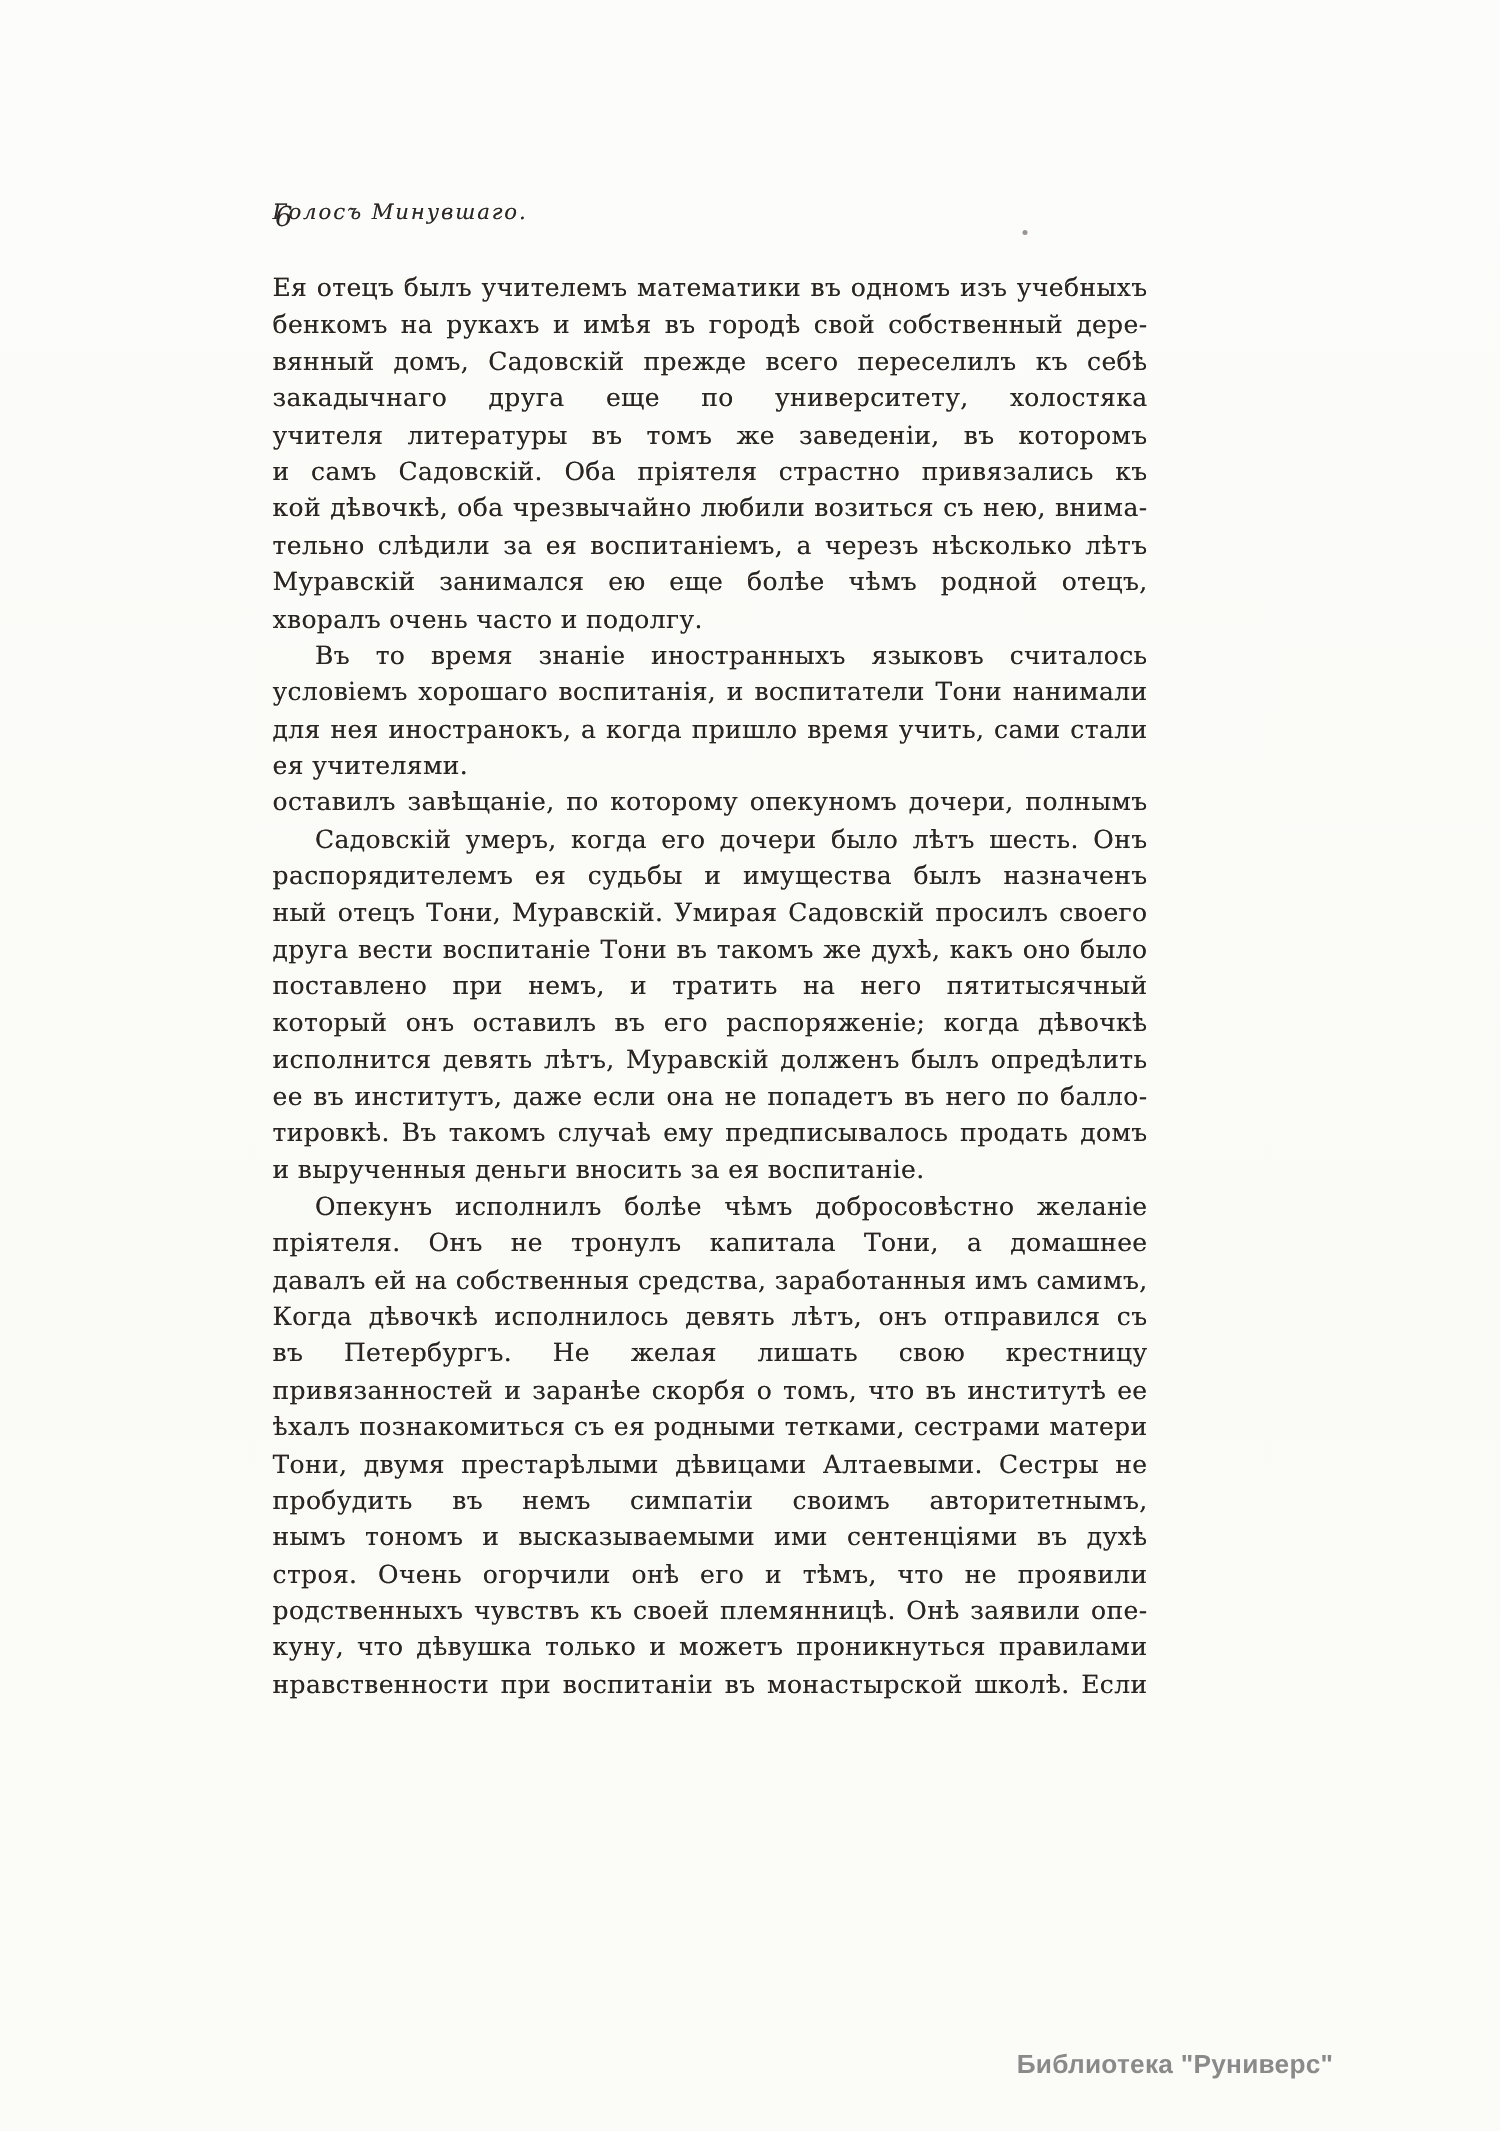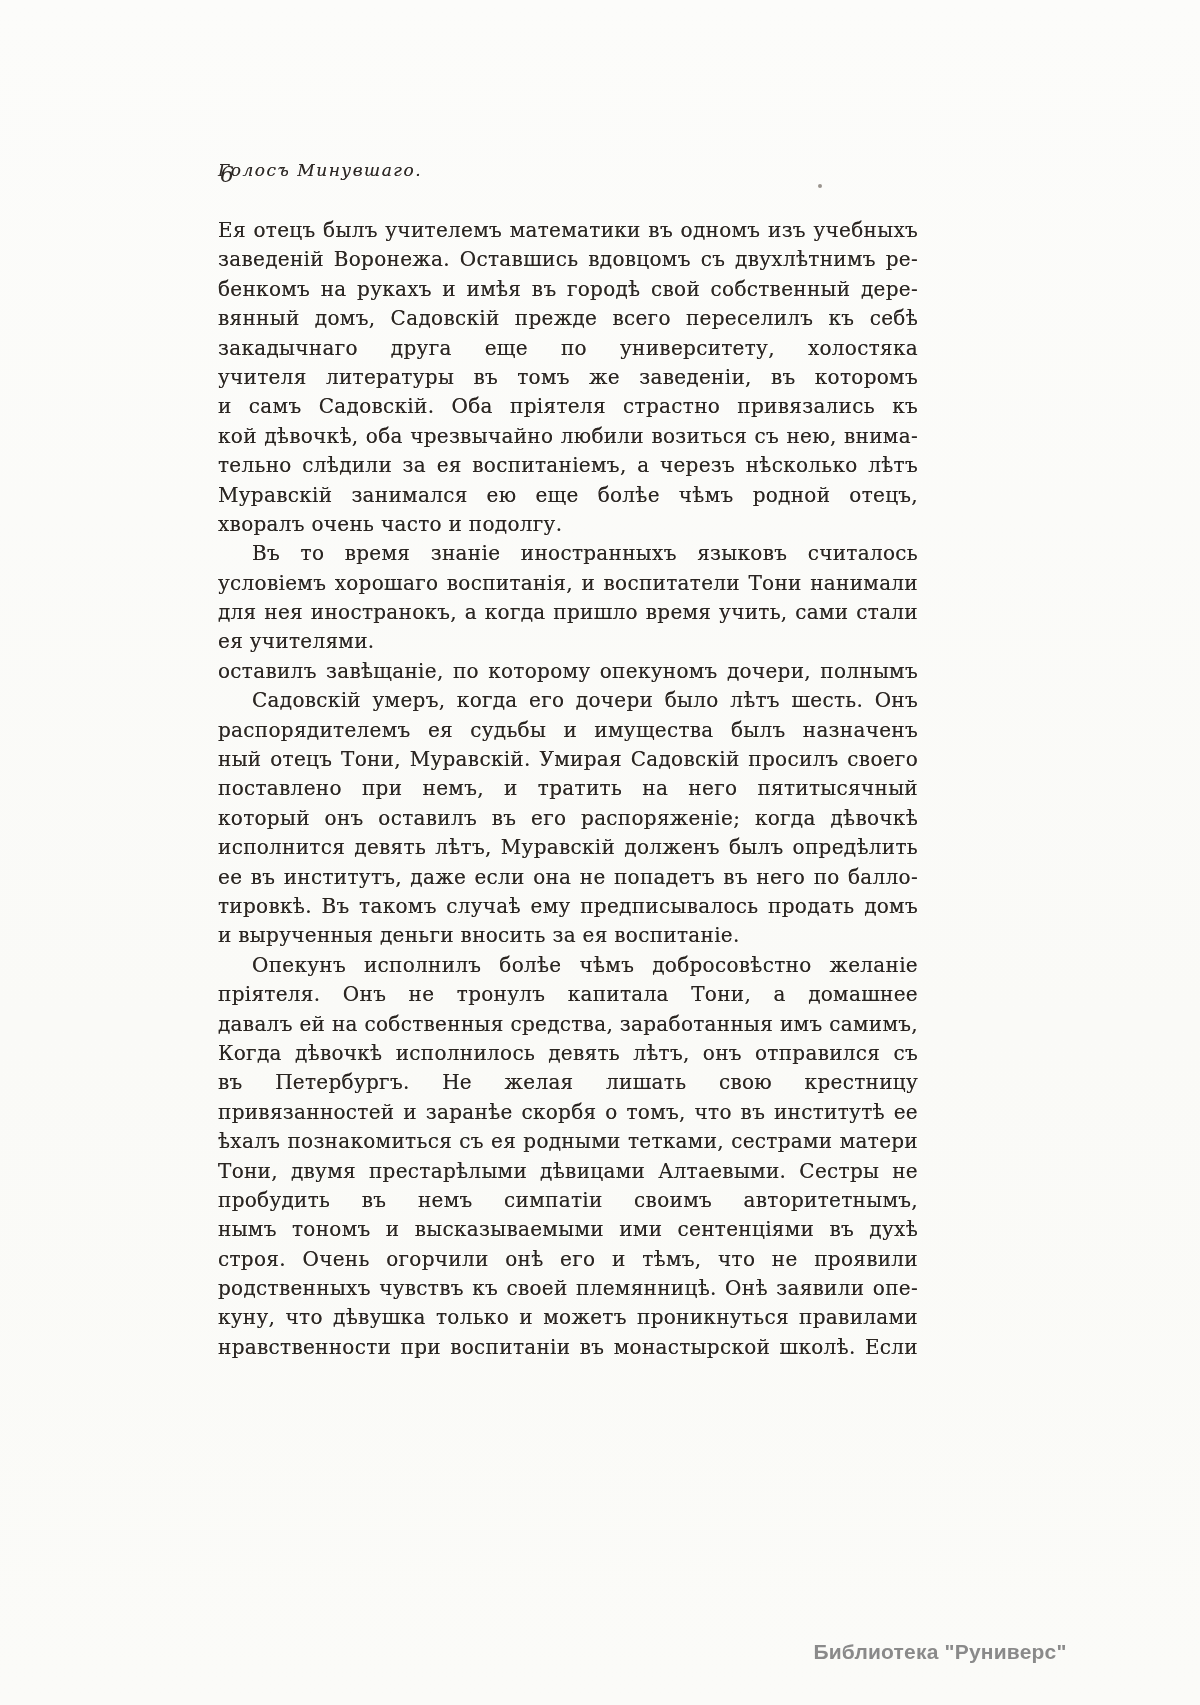--- a/index.html
+++ b/index.html
@@ -105,21 +105,20 @@
   <div class="page-header">
     <span class="page-number">6</span>
     <div class="running-title">Голосъ Минувшаго.</div>
   </div>
 
   <div class="scan-artifact-dot"></div>
 
   <div class="text-block" id="text-block">
       <div class="paragraph">
         <div class="line">Ея отецъ былъ учителемъ математики въ одномъ изъ учебныхъ</div>
-        <div class="line">заведеній Воронежа. Оставшись вдовцомъ съ двухлѣтнимъ ре-</div>
         <div class="line">бенкомъ на рукахъ и имѣя въ городѣ свой собственный дере-</div>
         <div class="line">вянный домъ, Садовскій прежде всего переселилъ къ себѣ своего</div>
         <div class="line">закадычнаго друга еще по университету, холостяка Муравскаго,</div>
         <div class="line">учителя литературы въ томъ же заведеніи, въ которомъ служилъ</div>
         <div class="line">и самъ Садовскій. Оба пріятеля страстно привязались къ малень-</div>
         <div class="line">кой дѣвочкѣ, оба чрезвычайно любили возиться съ нею, внима-</div>
         <div class="line">тельно слѣдили за ея воспитаніемъ, а черезъ нѣсколько лѣтъ</div>
         <div class="line">Муравскій занимался ею еще болѣе чѣмъ родной отецъ, который</div>
         <div class="line lastline">хворалъ очень часто и подолгу.</div>
       </div>
@@ -127,20 +126,21 @@
         <div class="line indent">Въ то время знаніе иностранныхъ языковъ считалось первымъ</div>
         <div class="line">условіемъ хорошаго воспитанія, и воспитатели Тони нанимали</div>
         <div class="line">для нея иностранокъ, а когда пришло время учить, сами стали</div>
         <div class="line lastline">ея учителями.</div>
       </div>
       <div class="paragraph">
         <div class="line">оставилъ завѣщаніе, по которому опекуномъ дочери, полнымъ</div>
         <div class="line indent">Садовскій умеръ, когда его дочери было лѣтъ шесть. Онъ</div>
         <div class="line">распорядителемъ ея судьбы и имущества былъ назначенъ крест-</div>
         <div class="line">ный отецъ Тони, Муравскій. Умирая Садовскій просилъ своего</div>
+        <div class="line">друга вести воспитаніе Тони въ такомъ же духѣ, какъ оно было</div>
         <div class="line">поставлено при немъ, и тратить на него пятитысячный капиталъ,</div>
         <div class="line">который онъ оставилъ въ его распоряженіе; когда дѣвочкѣ</div>
         <div class="line">исполнится девять лѣтъ, Муравскій долженъ былъ опредѣлить</div>
         <div class="line">ее въ институтъ, даже если она не попадетъ въ него по балло-</div>
         <div class="line">тировкѣ. Въ такомъ случаѣ ему предписывалось продать домъ</div>
         <div class="line lastline">и вырученныя деньги вносить за ея воспитаніе.</div>
       </div>
       <div class="paragraph">
         <div class="line indent">Опекунъ исполнилъ болѣе чѣмъ добросовѣстно желаніе своего</div>
         <div class="line">пріятеля. Онъ не тронулъ капитала Тони, а домашнее воспитаніе</div>

